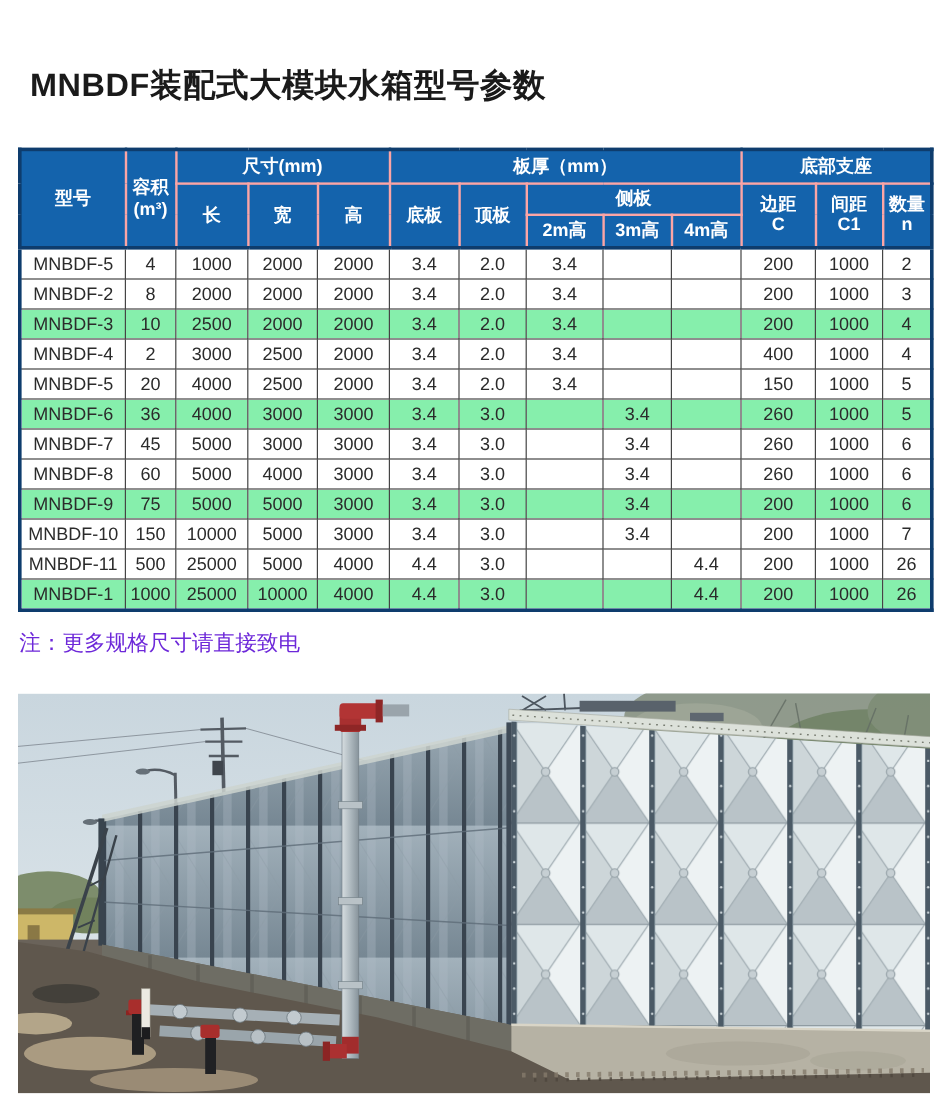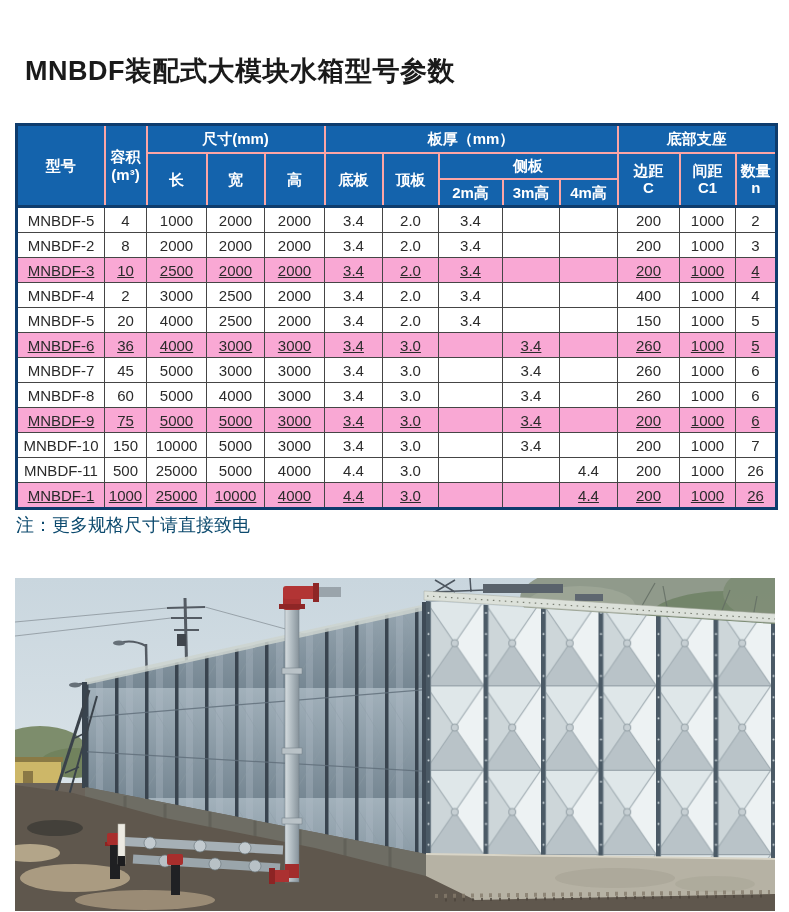--- a/index.html
+++ b/index.html
@@ -6,22 +6,22 @@
   body{width:789px;font-family:"Liberation Sans","DejaVu Sans",sans-serif;}
   .page{position:relative;width:789px;height:912px;background:#fff;overflow:hidden;margin-top:23px;}
   .title{position:absolute;left:25px;top:30px;font-size:27px;font-weight:bold;color:#1a1a1a;letter-spacing:0.5px;}
   table.spec{position:absolute;left:15px;top:100px;width:760px;border-collapse:collapse;table-layout:fixed;border:3px solid #0e3c6d;}
   table.spec thead th{background:#1463ac;color:#fff;font-size:15px;font-weight:bold;border:2px solid #fca5a5;padding:0;line-height:1.15;text-align:center;vertical-align:middle;}
   table.spec thead th.hb{border-bottom:3px solid #0e3c6d;}
   table.spec thead tr.h1{height:28px;}
   table.spec thead tr.h2{height:26px;}
   table.spec thead tr.h3{height:28px;}
   table.spec tbody td{border:1px solid #454545;height:24px;padding:0;text-align:center;vertical-align:middle;font-size:15px;color:#2b2b2b;background:#fff;overflow:hidden;white-space:nowrap;}
-  table.spec tbody tr.alt td{background:#f9a8d4;text-decoration:underline;}
-  .note{position:absolute;left:16px;top:490px;font-size:18px;color:#0c4a6e;}
+  table.spec tbody tr.alt td{background:#86efac;}
+  .note{position:absolute;left:16px;top:501px;font-size:18px;color:#6d28d9;}
   .photo{position:absolute;left:15px;top:555px;width:760px;height:333px;}
   .photo svg{display:block;}
 </style>
 </head>
 <body>
 
 <div class="page">
 
   <div class="title">MNBDF装配式大模块水箱型号参数</div>
 

